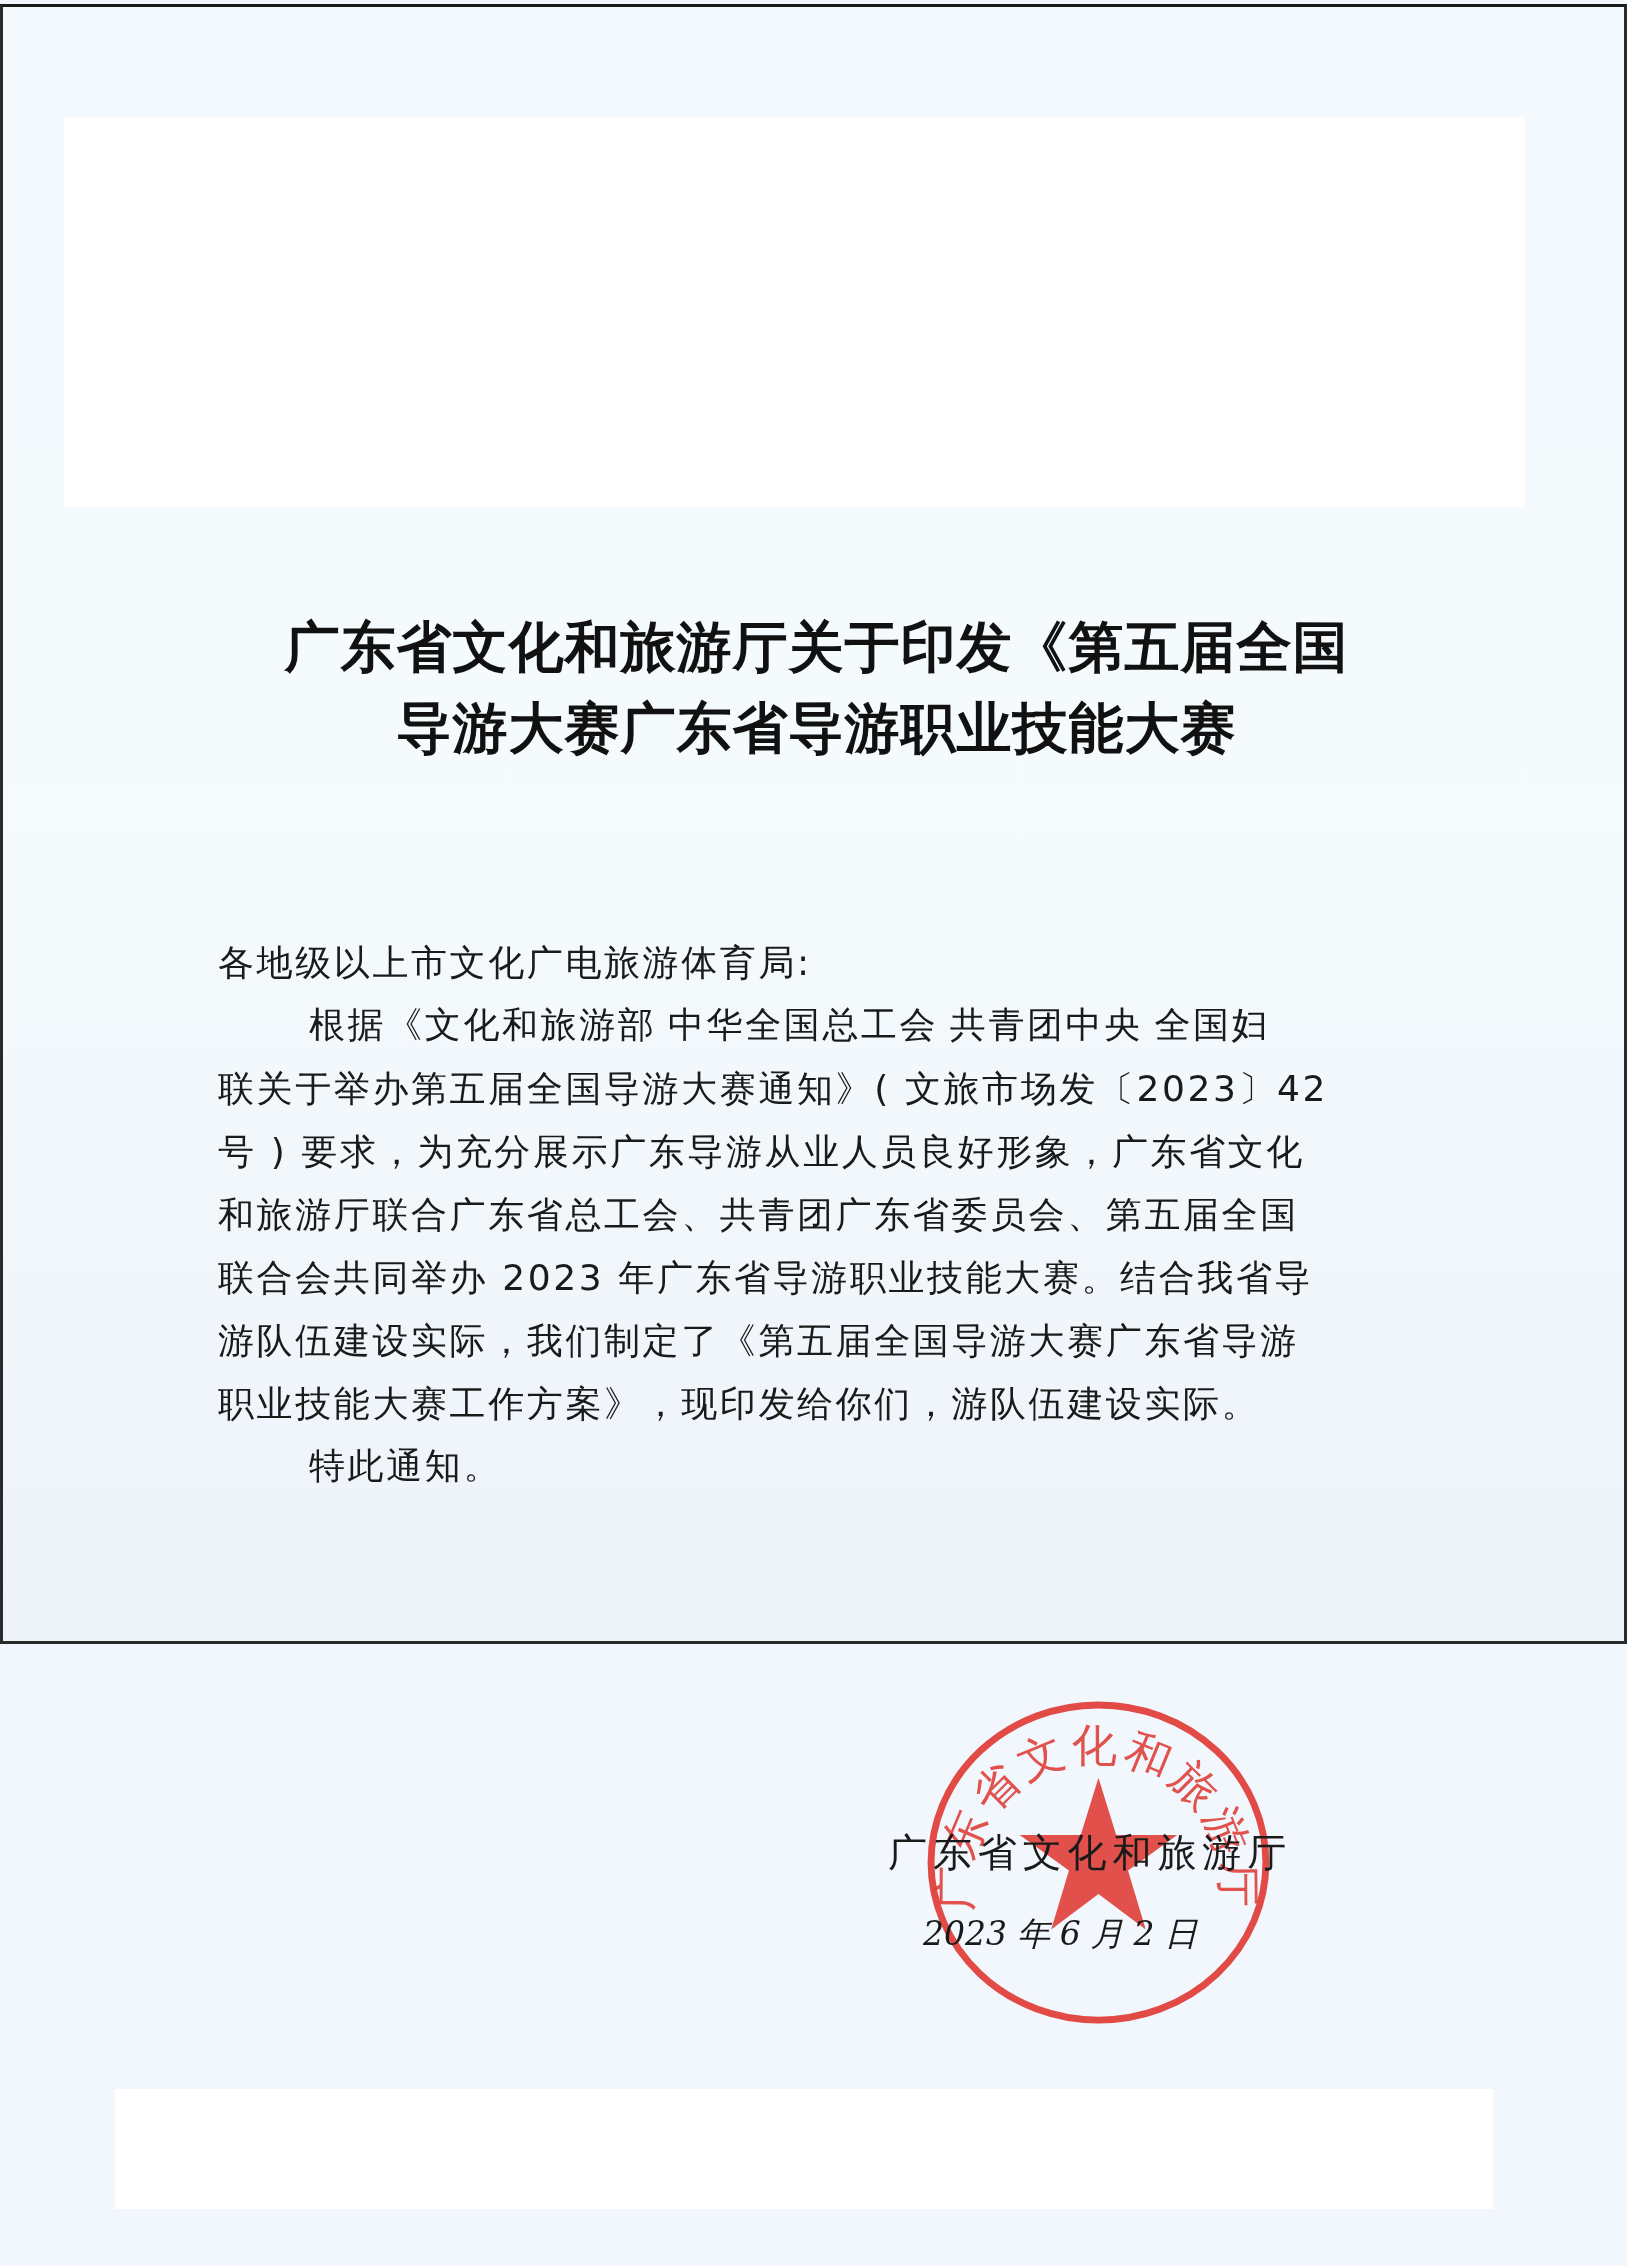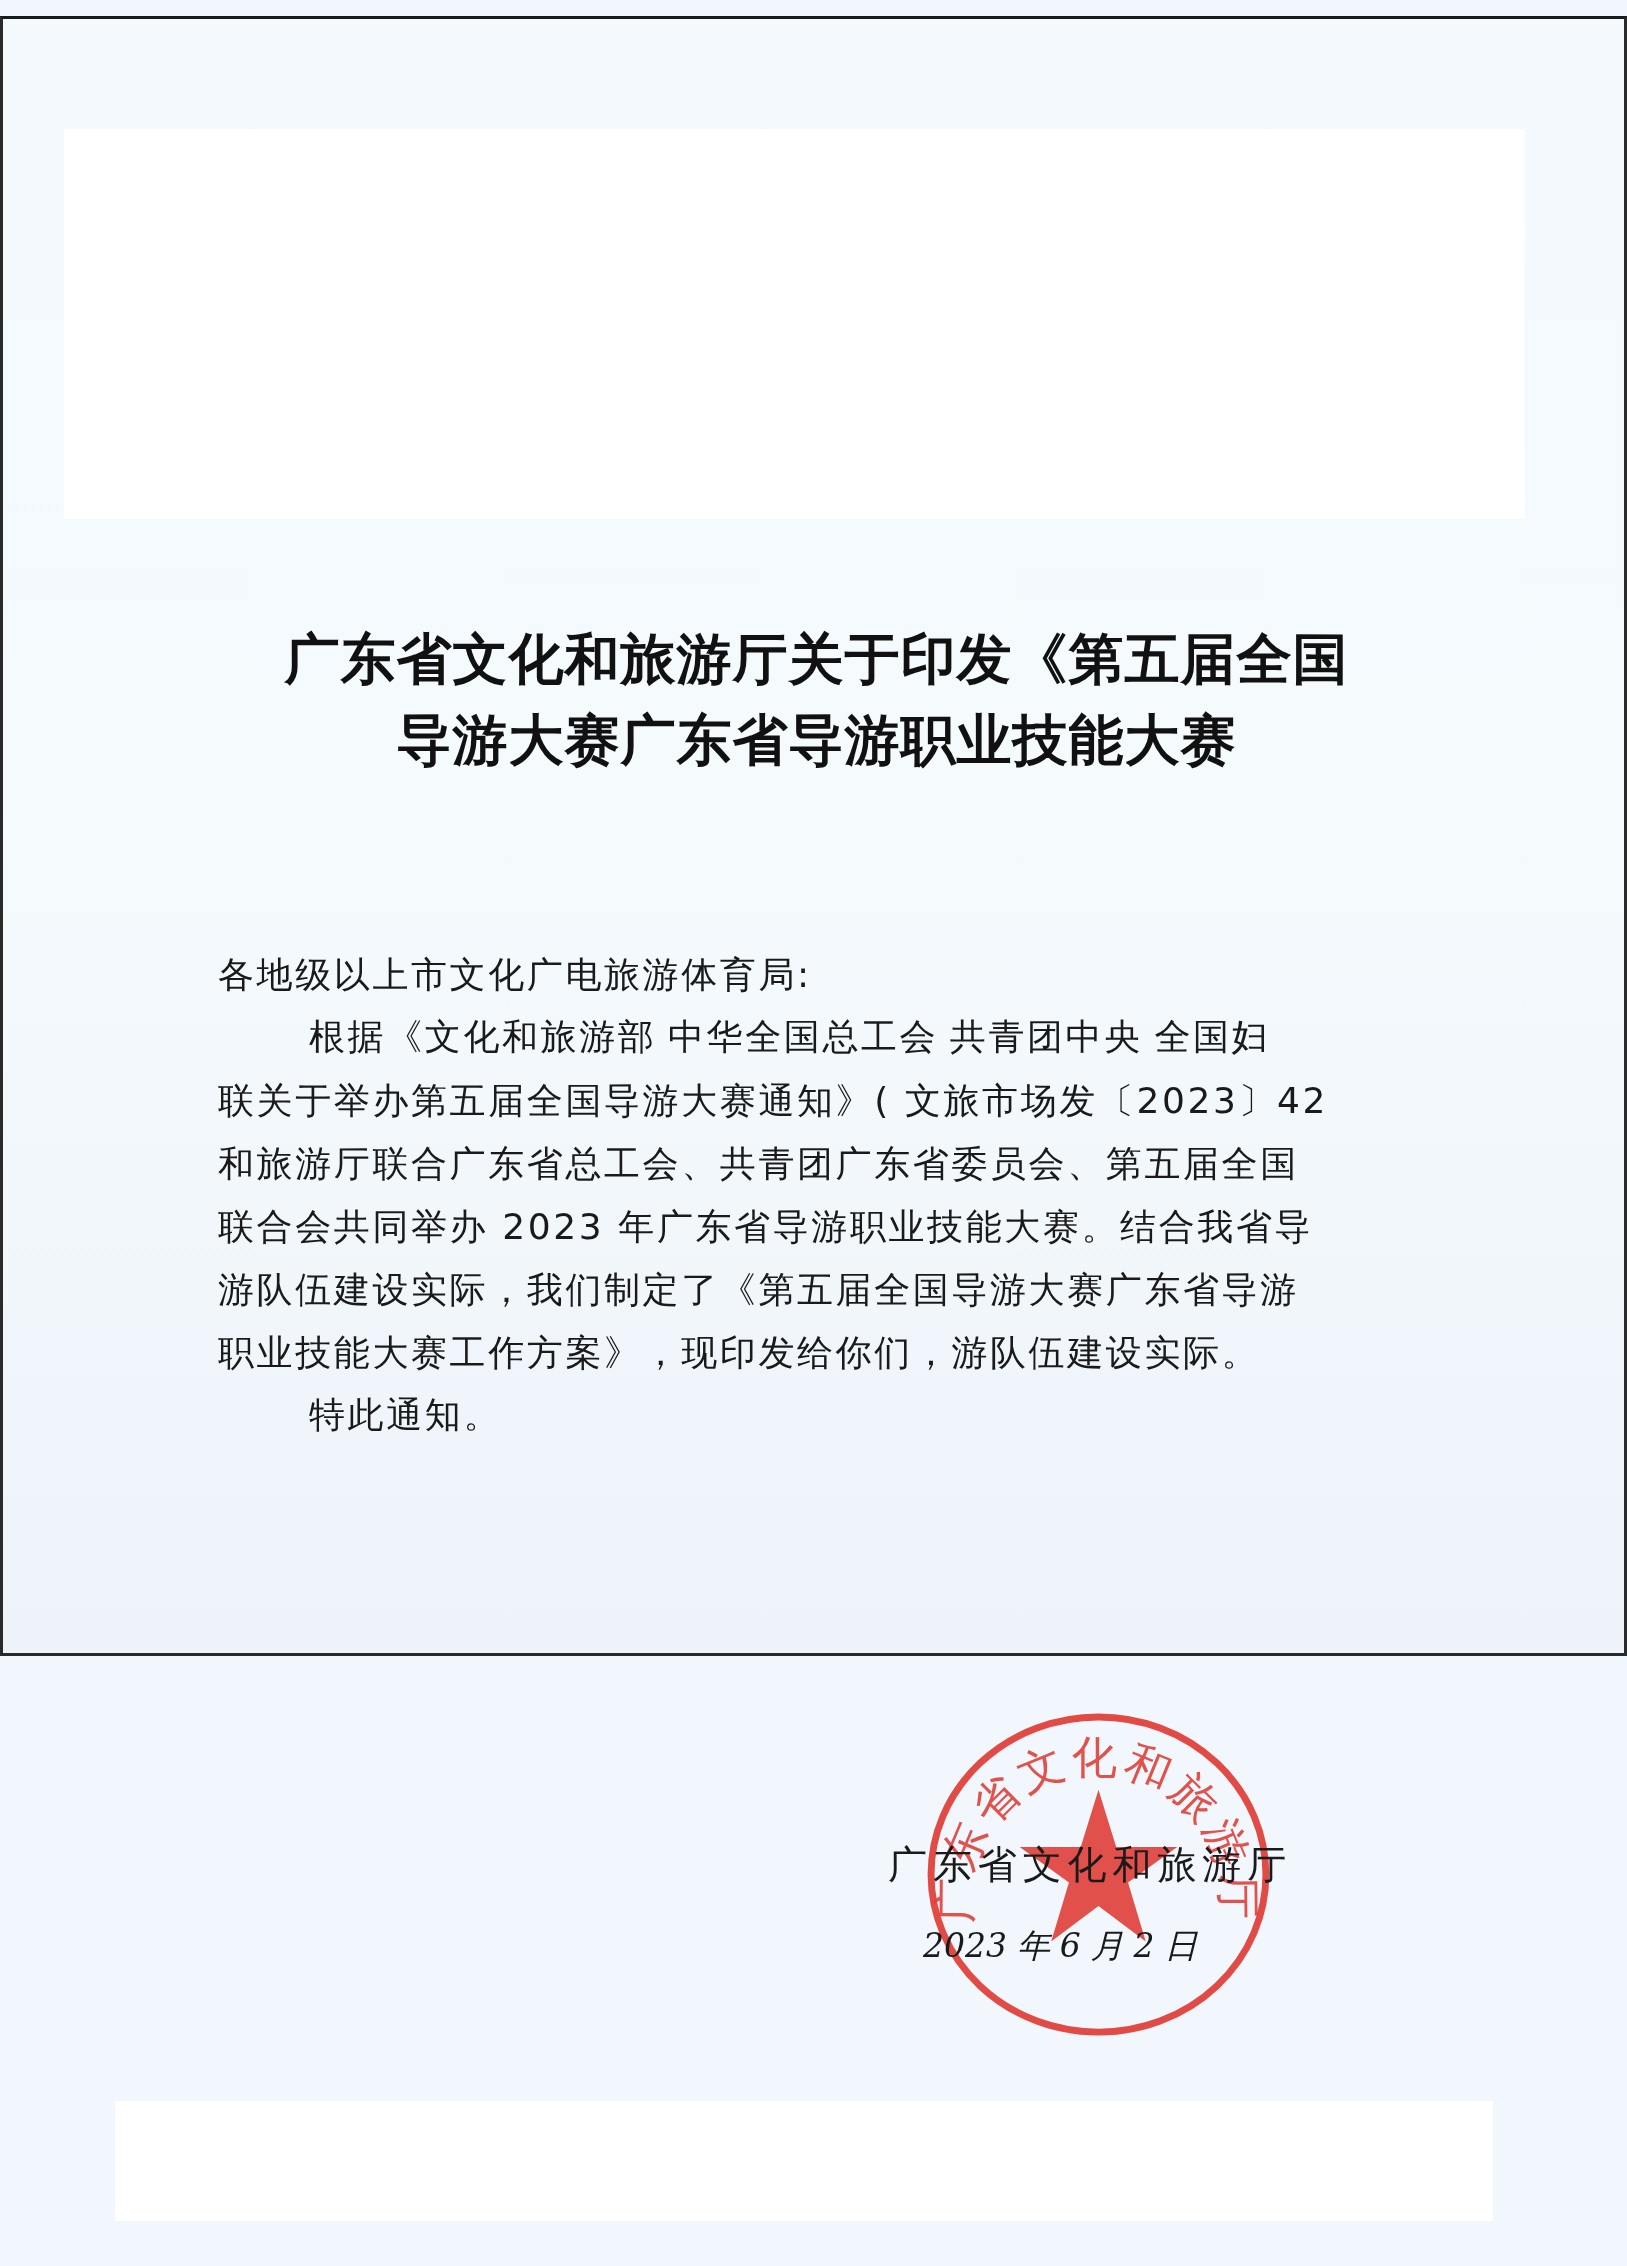--- a/index.html
+++ b/index.html
@@ -8,21 +8,21 @@
     }
     body {
       width: 1627px;
       height: 2267px;
       position: relative;
       overflow: hidden;
       background: #f1f7fc;
     }
     .page {
       position: absolute;
-      left: 0; top: 16px;
+      left: 0; top: 4px;
       width: 1627px;
       height: 1640px;
       background: linear-gradient(180deg, #f3f9fd 0%, #f5fafd 50%, #edf3f9 100%);
       box-sizing: border-box;
       border-top: 3.9px solid #1a1a1a;
       border-left: 3px solid #2a2a2a;
       border-right: 3.9px solid #2a2a2a;
       border-bottom: 3.9px solid #2a2a2a;
     }
     .redact {
@@ -115,20 +115,21 @@
 
   <div class="title">
     <span class="tl">广东省文化和旅游厅关于印发《第五届全国</span>
     <span class="tl">导游大赛广东省导游职业技能大赛</span>
   </div>
 
   <div class="body-text">
     <span class="ln">各地级以上市文化广电旅游体育局:</span>
     <span class="ln indent">根据《文化和旅游部 中华全国总工会 共青团中央 全国妇</span>
     <span class="ln">联关于举办第五届全国导游大赛通知》( 文旅市场发〔2023〕42</span>
+    <span class="ln">号 ) 要求，为充分展示广东导游从业人员良好形象，广东省文化</span>
     <span class="ln">和旅游厅联合广东省总工会、共青团广东省委员会、第五届全国</span>
     <span class="ln">联合会共同举办 2023 年广东省导游职业技能大赛。结合我省导</span>
     <span class="ln">游队伍建设实际，我们制定了《第五届全国导游大赛广东省导游</span>
     <span class="ln">职业技能大赛工作方案》，现印发给你们，游队伍建设实际。</span>
     <span class="ln indent">特此通知。</span>
   </div>
 
   <svg class="stamp" viewBox="0 0 360 330" xmlns="http://www.w3.org/2000/svg">
     <defs>
       <path id="sealArc" d="M 58 228 A 128 128 0 1 1 302 228" fill="none"></path>

